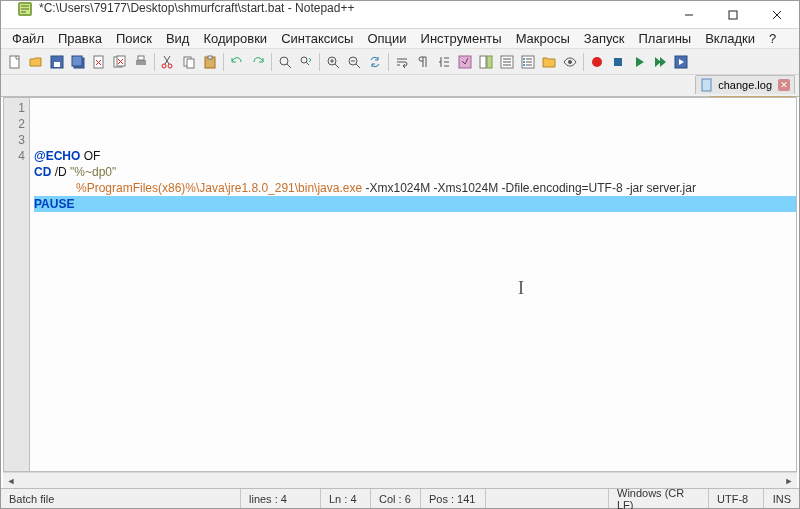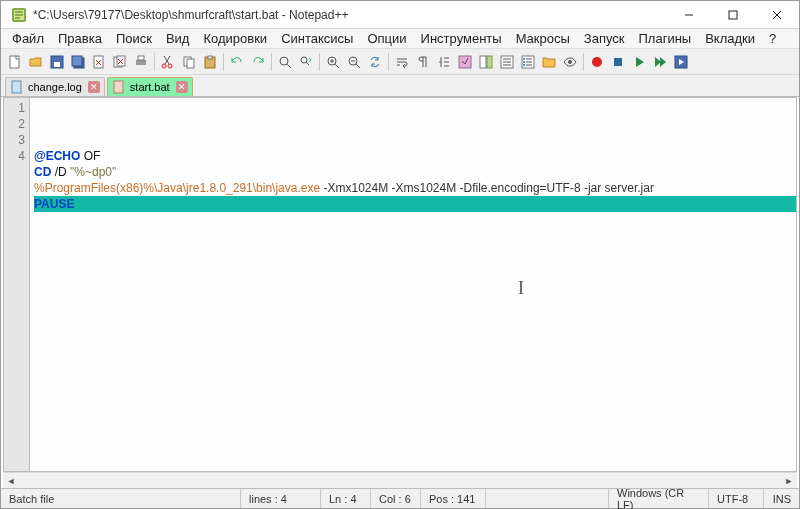--- a/index.html
+++ b/index.html
@@ -1,46 +1,46 @@
 <!DOCTYPE html>
 <html><head>
 <meta charset="utf-8">
 <style>
   * { margin: 0; padding: 0; box-sizing: border-box; font-family: "Segoe UI", Tahoma, sans-serif; }
   html, body { width: 800px; height: 509px; overflow: hidden; background: #fff; }
   .window { width: 800px; height: 509px; display: flex; flex-direction: column; border: 1px solid #9a9a9a; }
   
-  .titlebar { height: 28px; background: #ffffff; display: flex; align-items: center; padding-left: 10px; border-bottom: 1px solid #d8d8d8; }
+  .titlebar { height: 28px; background: #ffffff; display: flex; padding-left: 16px; border-bottom: 1px solid #d8d8d8; }
   .titlebar .icon { width: 16px; height: 16px; margin-right: 6px; }
   .titlebar .title { flex: 1; font-size: 12px; color: #333; }
   .titlebar .winbtns { display: flex; }
   .titlebar .winbtn { width: 44px; height: 28px; display:flex; align-items:center; justify-content:center; font-size: 11px; color:#222; }
   
   .menubar { height: 20px; background: #f6f6f6; display: flex; align-items: center; padding: 0 4px; font-size: 13px; color: #222; border-bottom: 1px solid #e0e0e0; }
   .menubar .menuitem { padding: 2px 7px; cursor: default; }
   
   .toolbar { height: 26px; background: #f0f0f0; display: flex; align-items: center; padding: 0 4px; gap: 1px; border-bottom: 1px solid #d8d8d8; }
   .tbtn { width: 20px; height: 20px; display:flex; align-items:center; justify-content:center; border:1px solid transparent; border-radius:2px; }
   .tsep { width:1px; height:18px; background:#c7c7c7; margin:0 2px; }
   
-  .tabbar { height: 22px; background: #f0f0f0; display: flex; align-items: flex-end; padding: 0 4px; gap: 2px; border-bottom: 1px solid #bcbcbc; }
+  .tabbar { height: 22px; background: #f0f0f0; display: flex; align-items: flex-end; padding: 0 4px; gap: 2px; border-bottom: 1px solid #bcbcbc; flex-direction: column; }
   .tab { display:flex; align-items:center; padding: 2px 4px 2px 4px; font-size: 11px; background:#e6e6e6; border:1px solid #bcbcbc; border-bottom:none; border-radius: 2px 2px 0 0; gap:4px; }
   .tab.active { background:#86efac; border-color:#c8a868; }
   .tab .fileicon { width:14px; height:14px; }
   .tab .close { width:12px; height:12px; font-size:9px; background:#d58a8a; color:#fff; border-radius:2px; display:flex; align-items:center; justify-content:center; margin-left:2px; }
   
   .editor-wrap { flex:1; display:flex; flex-direction: column; min-height:0; }
   .editor { flex:1; display:flex; background:#fdfdfd; min-height:0; position:relative; overflow:hidden; border:1px solid #bcbcbc; margin:0 2px; }
   .gutter { width:26px; background:#e6e6e6; border-right:1px solid #bcbcbc; font-family: Consolas, "Courier New", monospace; font-size:12px; line-height:16px; color:#777; text-align:right; padding-right:4px; padding-top:2px; }
   .code { flex:1; position:relative; font-family: Consolas, "Courier New", monospace; font-size:12px; line-height:16px; padding-top:2px; padding-left:4px; white-space:pre; color:#111; overflow:hidden; }
   .code-line { height:16px; }
-  .code-line.active { background:#14b8a6; }
+  .code-line.active { background:#7dd3fc; }
   .tok-cmd { color:#0040c0; font-weight: bold; }
   .tok-str { color:#7a7a44; }
-  .tok-var { color:#c8702a; }
+  .tok-var { color:#c8702a;margin-left:42px; }
   .tok-path { color:#c8702a; }
   .tok-opt { color:#333; }
   .text-cursor { position:absolute; font-family: serif; font-size:18px; color:#555; left:488px; top:182px; }
   
   .hscroll { height:16px; background:#f0f0f0; border-top:1px solid #d8d8d8; display:flex; align-items:center; margin:0 2px; }
   .hscroll .arrow { width:16px; height:14px; display:flex; align-items:center; justify-content:center; font-size:9px; color:#555; }
   .hscroll .track { flex:1; height:14px; }
   
   .status { height:20px; background:#f0f0f0; border-top:1px solid #bcbcbc; display:flex; font-size:11px; color:#333; }
   .status .cell { height:100%; display:flex; align-items:center; padding:0 8px; border-right:1px solid #c7c7c7; }

